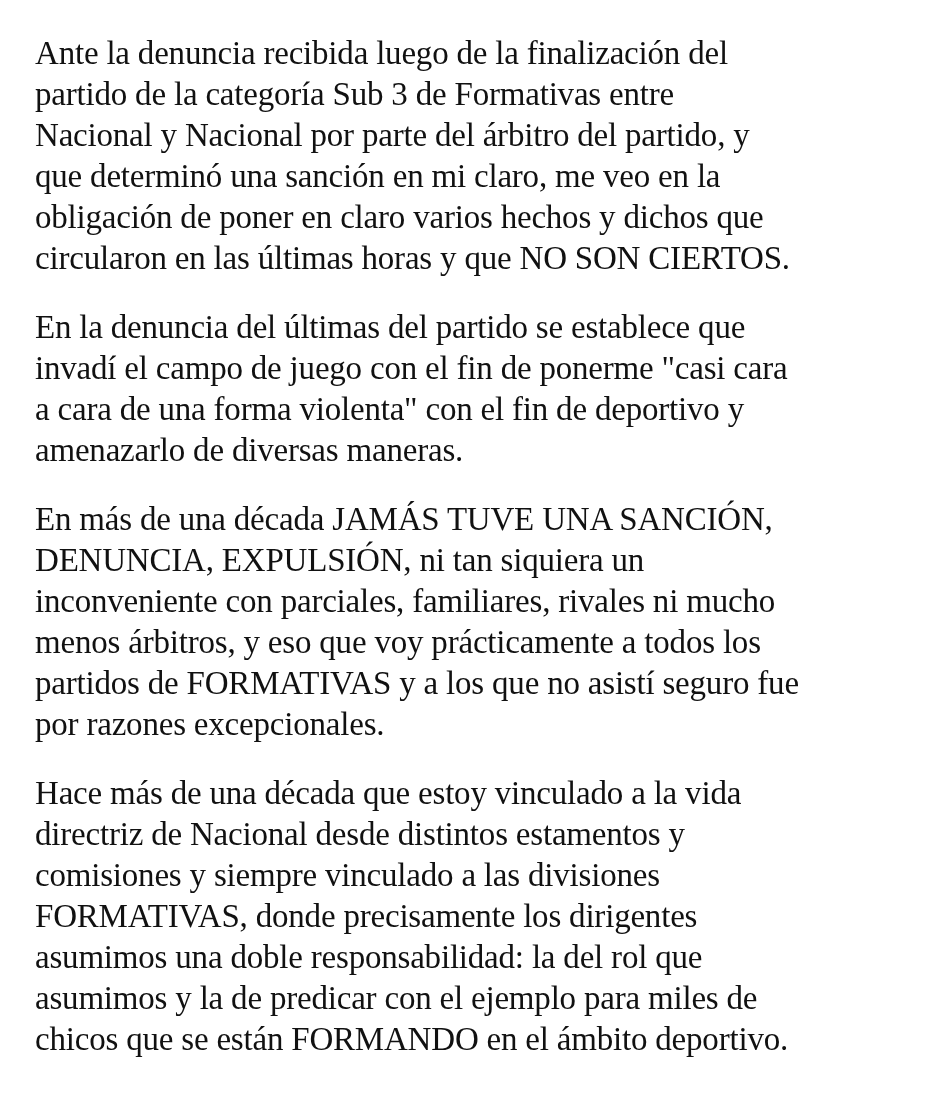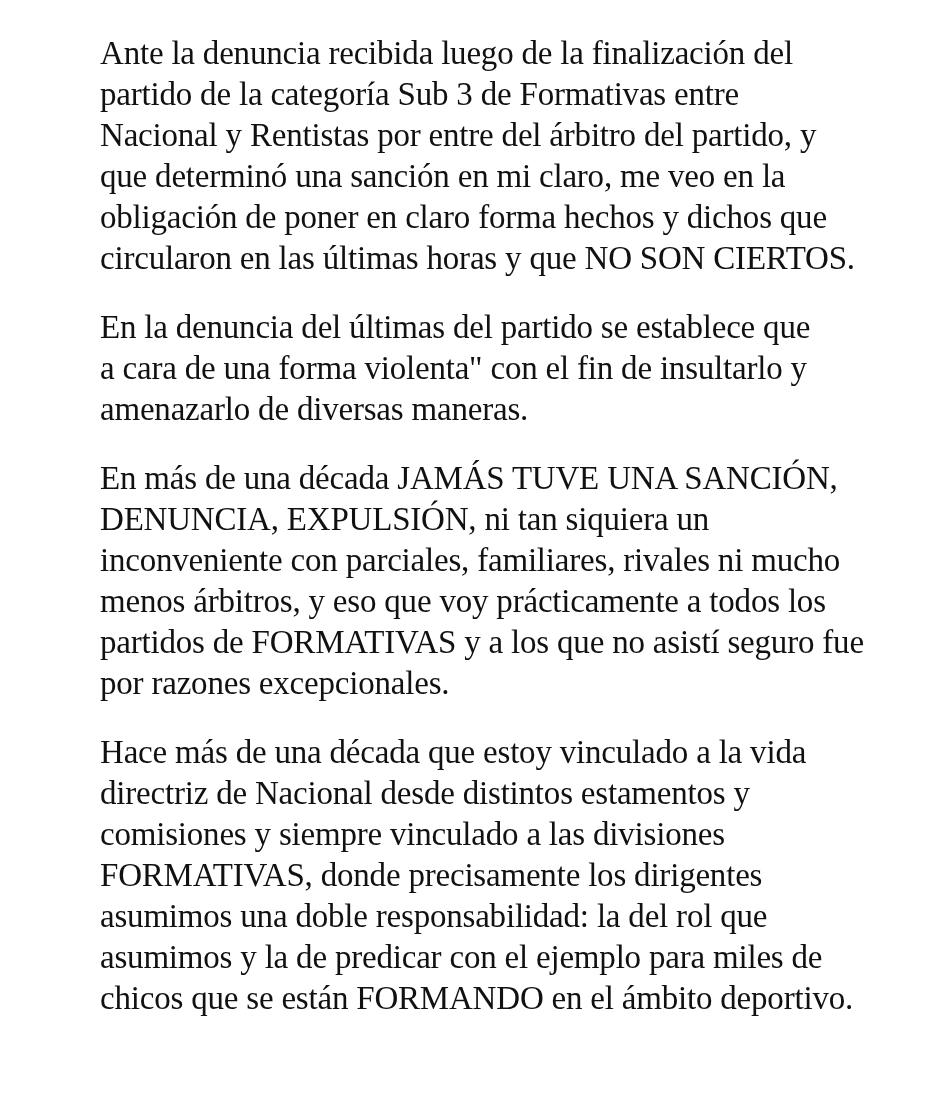--- a/index.html
+++ b/index.html
@@ -9,21 +9,21 @@
   body {
     width: 949px;
     height: 1097px;
     background: #ffffff;
     overflow: hidden;
   }
   .page {
     box-sizing: border-box;
     width: 949px;
     height: 1097px;
-    padding: 33px 40px 0 100px;
+    padding: 33px 40px 0 35px;
     font-family: "Liberation Serif", "DejaVu Serif", serif;
     font-size: 33px;
     line-height: 41px;
     color: #111111;
     letter-spacing: -0.2px;
     filter: blur(0.25px);
   }
   .paragraph {
     margin: 0 0 28px 0;
   }
@@ -32,28 +32,29 @@
   }
 </style>
 </head>
 <body>
 
 <div class="page" style="background: rgb(255, 255, 255); color: rgb(17, 17, 17);">
   <div>
       <div class="paragraph">
         <div class="line">Ante la denuncia recibida luego de la finalización del</div>
         <div class="line">partido de la categoría Sub 3 de Formativas entre</div>
-        <div class="line">Nacional y Rentistas por entre del árbitro del partido, y</div>
+        <div class="line">Nacional y Nacional por parte del árbitro del partido, y</div>
         <div class="line">que determinó una sanción en mi claro, me veo en la</div>
-        <div class="line">obligación de poner en claro forma hechos y dichos que</div>
+        <div class="line">obligación de poner en claro varios hechos y dichos que</div>
         <div class="line">circularon en las últimas horas y que NO SON CIERTOS.</div>
       </div>
       <div class="paragraph">
         <div class="line">En la denuncia del últimas del partido se establece que</div>
-        <div class="line">a cara de una forma violenta" con el fin de insultarlo y</div>
+        <div class="line">invadí el campo de juego con el fin de ponerme "casi cara</div>
+        <div class="line">a cara de una forma violenta" con el fin de deportivo y</div>
         <div class="line">amenazarlo de diversas maneras.</div>
       </div>
       <div class="paragraph">
         <div class="line">En más de una década JAMÁS TUVE UNA SANCIÓN,</div>
         <div class="line">DENUNCIA, EXPULSIÓN, ni tan siquiera un</div>
         <div class="line">inconveniente con parciales, familiares, rivales ni mucho</div>
         <div class="line">menos árbitros, y eso que voy prácticamente a todos los</div>
         <div class="line">partidos de FORMATIVAS y a los que no asistí seguro fue</div>
         <div class="line">por razones excepcionales.</div>
       </div>

